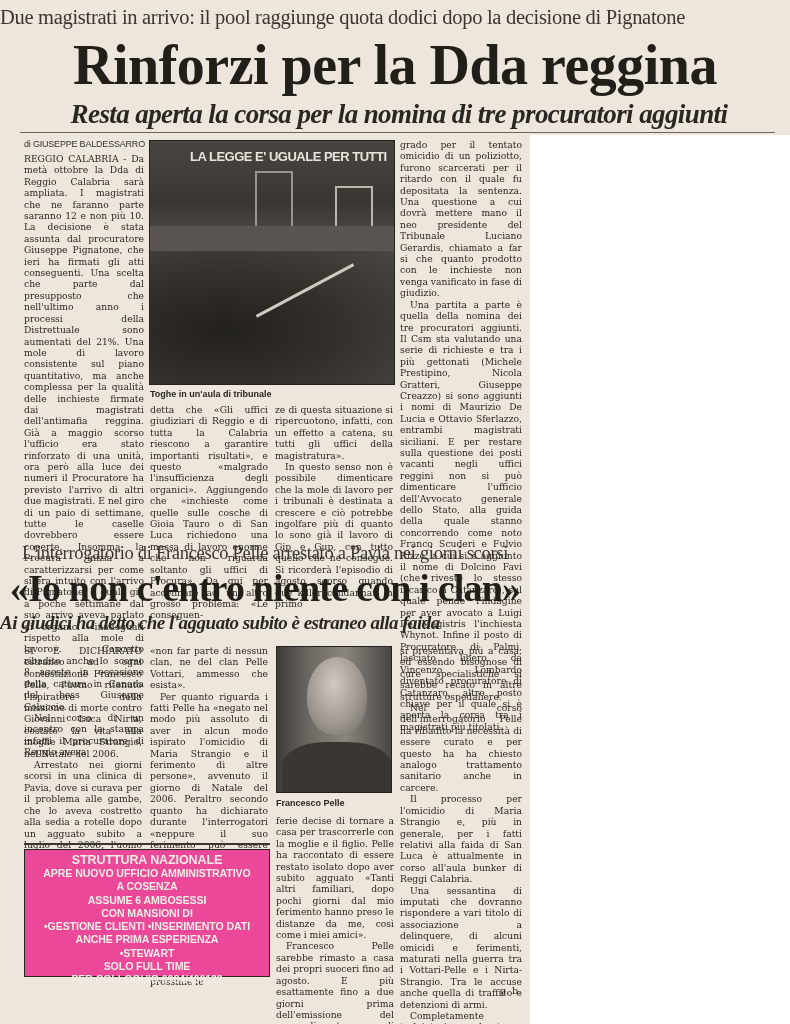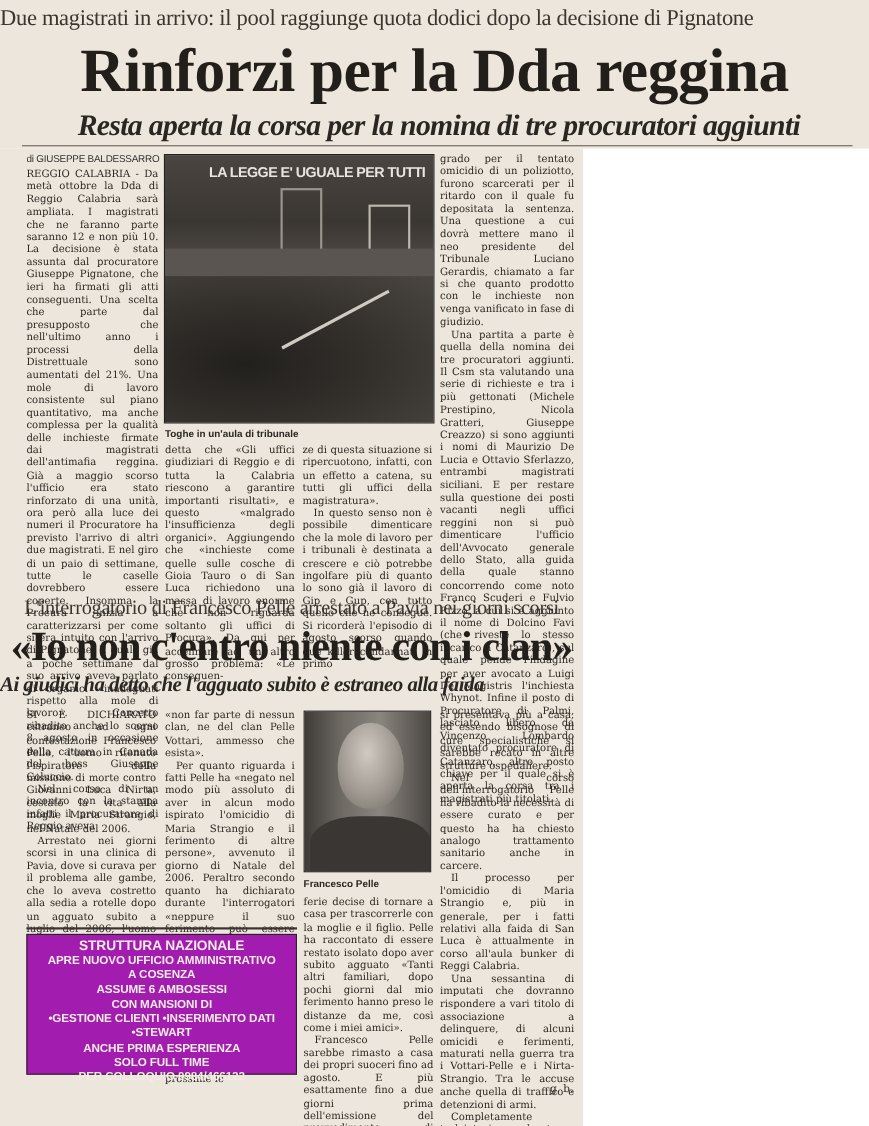--- a/index.html
+++ b/index.html
@@ -37,21 +37,21 @@
              font-family:"Liberation Serif", serif; font-size:18.5px; color:#3a3530; letter-spacing:-0.3px; }
   .headline2 { position:absolute; left:0; top:566px; width:530px; text-align:center;
                font-family:"Liberation Serif", serif; font-weight:bold; font-size:38px; color:#221e1a; letter-spacing:-0.8px; }
   .subhead2 { position:absolute; left:0; top:612px; width:530px; text-align:left;
               font-family:"Liberation Serif", serif; font-weight:bold; font-style:italic; font-size:19px; color:#2a2622; letter-spacing:-0.5px; }
   .photo2 { position:absolute; left:276px; top:646px; width:114px; height:145px;
             background:linear-gradient(90deg,#3e3a36 0%,#6e6a64 30%,#8a857e 60%,#4a4642 100%); border:1px solid #222; overflow:hidden; }
   .photo2 .head { position:absolute; left:30px; top:10px; width:60px; height:78px; border-radius:50% 50% 45% 45%;
                   background:radial-gradient(ellipse at 45% 35%,#d0cac2 0%,#9e9890 55%,#6a6660 100%); }
   .photo2 .body2 { position:absolute; left:5px; top:95px; width:110px; height:60px; border-radius:40% 40% 0 0; background:#3a3633; }
-  .ad { position:absolute; left:24px; top:849px; width:246px; height:128px; background:#a21caf;
+  .ad { position:absolute; left:24px; top:849px; width:246px; height:128px; background:#ec4899;
         border:1px solid #2a2420; color:#f2ece4; font-family:"Liberation Sans", sans-serif; text-align:center;
         padding-top:3px; box-sizing:border-box; }
   .ad div { font-size:10.6px; line-height:13.3px; font-weight:bold; letter-spacing:-0.1px; }
   .ad .ad-title { font-size:12.5px; line-height:14px; }
   .signature { position:absolute; left:500px; top:985px; font-weight:normal; font-size:9.5px; }
 </style>
 </head>
 <body>
 
 <div class="paper-top"></div>
@@ -127,17 +127,17 @@
 <div class="signature">g. b.</div>
 
 <div class="rule" style="left:24px; top:843px; width:246px; height:1.5px; background:#3a3530;"></div>
 <div class="ad">
   <div class="ad-title">STRUTTURA NAZIONALE</div>
   <div>APRE NUOVO UFFICIO AMMINISTRATIVO</div>
   <div>A COSENZA</div>
   <div>ASSUME 6 AMBOSESSI</div>
   <div>CON MANSIONI DI</div>
   <div>•GESTIONE CLIENTI •INSERIMENTO DATI</div>
+  <div>ANCHE PRIMA ESPERIENZA</div>
   <div>•STEWART</div>
-  <div>ANCHE PRIMA ESPERIENZA</div>
   <div>SOLO FULL TIME</div>
   <div>PER COLLOQUIO 0984/466122</div>
 </div>
 
 </body></html>

